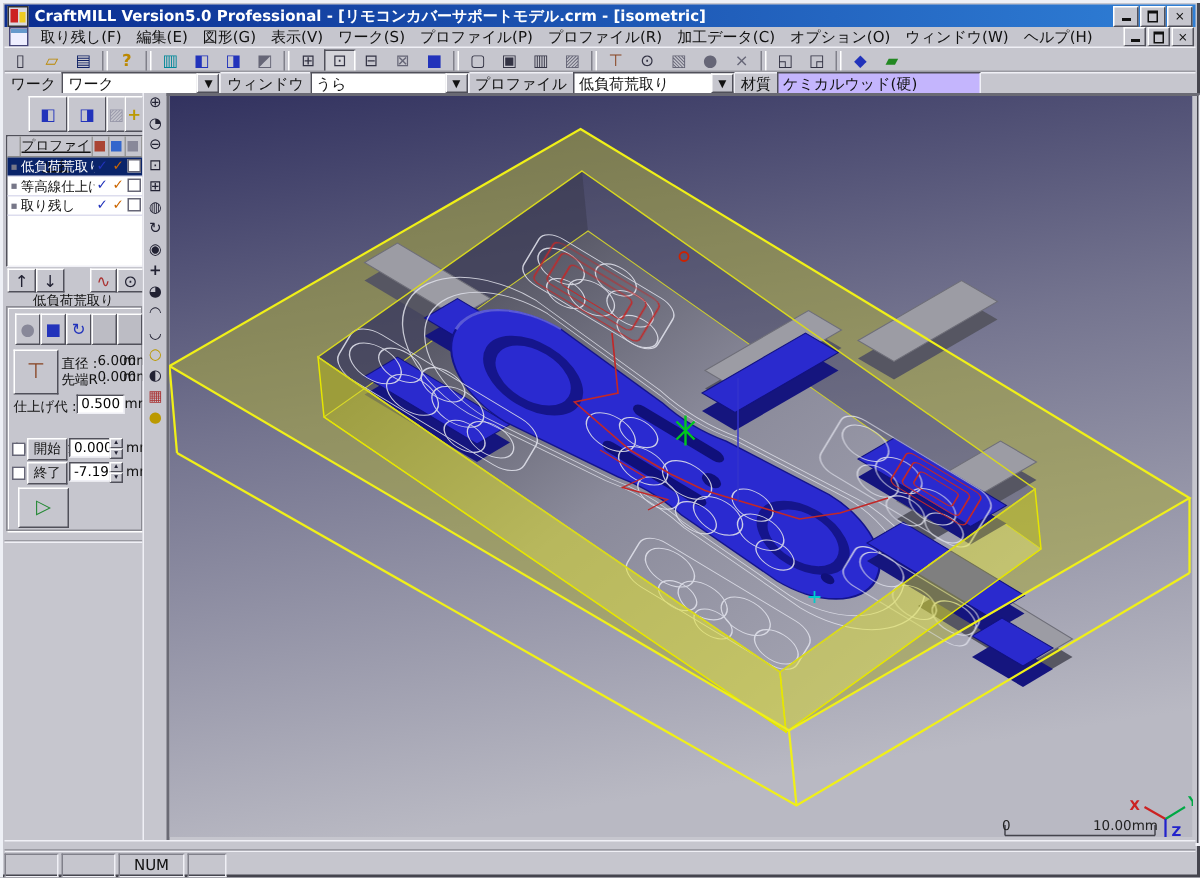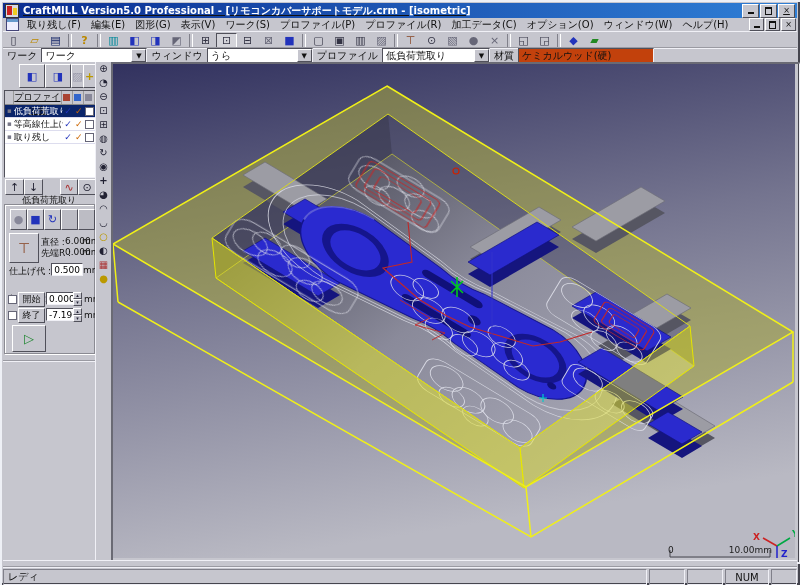--- a/index.html
+++ b/index.html
@@ -1,21 +1,21 @@
 <!DOCTYPE html>
 <html><head>
 <meta charset="utf-8">
 <style>
   html,body{margin:0;padding:0;}
   body{width:800px;height:585px;font-family:"DejaVu Sans",sans-serif;font-size:10px;color:#111;background:#9a9aa2;}
   #win{position:relative;width:800px;height:585px;background:#c6c6ce;
        box-shadow:inset 2px 2px 0 #eef0f6, inset -2px -2px 0 #45454e;overflow:hidden;}
   
   .titlebar{position:absolute;left:3px;top:3px;right:3px;height:15px;
-    background:linear-gradient(90deg,#0b2d91,#2f7fd6);display:flex;align-items:center;padding:0 2px;text-decoration:underline;}
+    background:linear-gradient(90deg,#0b2d91,#2f7fd6);display:flex;align-items:center;padding:0 2px;}
   .titlebar .ttxt{color:#fff;font-weight:bold;font-size:10px;white-space:nowrap;overflow:hidden;flex:1;margin-left:4px;}
   .appico{width:12px;height:12px;background:#d8d8e0;border:1px solid #333;position:relative;flex:none;}
   .appico:before{content:"";position:absolute;left:1px;top:1px;width:5px;height:9px;background:#c22;}
   .appico:after{content:"";position:absolute;right:1px;top:3px;width:4px;height:7px;background:#ec2;}
   .wbtns{display:flex;gap:1px;}
   .wbtn{width:15px;height:12px;background:#c6c6ce;border:1px solid;border-color:#fff #50505a #50505a #fff;
     display:flex;align-items:center;justify-content:center;font-size:8px;line-height:1;color:#111;}
   .wbtn .mini{display:block;width:6px;border-bottom:2px solid #111;margin-top:5px;}
   .wbtn .rest{display:block;width:5px;height:5px;border:1px solid #111;border-top-width:2px;}
   .menubar{position:absolute;left:3px;top:18px;right:3px;height:13px;background:#c6c6ce;display:flex;align-items:center;}
@@ -34,21 +34,21 @@
   .tb.pressed{border:1px solid;border-color:#50505a #fff #fff #50505a;background:#d4d4da;width:19px;height:13px;}
   .cyn{color:#089;} .blu{color:#23b;} .grn{color:#282;} .brn{color:#842;} .gld{color:#b80;} .gry{color:#667;} .nvy{color:#126;}
   .combobar{position:absolute;left:3px;top:47px;right:3px;height:15px;border-top:1px solid #9a9aa2;
     box-shadow:inset 0 1px 0 #f0f0f6;display:flex;align-items:center;gap:4px;padding-left:4px;}
   .clbl{white-space:nowrap;}
   .combo{height:13px;background:#fff;border:1px solid;border-color:#50505a #f0f0f6 #f0f0f6 #50505a;
     display:flex;align-items:center;}
   .combo .cval{flex:1;padding:0 3px;white-space:nowrap;overflow:hidden;}
   .cdrop{width:13px;height:11px;background:#c6c6ce;border:1px solid;border-color:#fff #50505a #50505a #fff;
     display:flex;align-items:center;justify-content:center;font-size:7px;flex:none;}
-  .rofld{height:13px;background:#c2410c;border:1px solid;border-color:#50505a #f0f0f6 #f0f0f6 #50505a;
+  .rofld{height:13px;background:#c4b5fd;border:1px solid;border-color:#50505a #f0f0f6 #f0f0f6 #50505a;
     padding:0 3px;display:flex;align-items:center;white-space:nowrap;}
   
   #leftpanel{position:absolute;left:3px;top:62px;width:92px;height:498px;background:#c6c6ce;}
   .pbtn{position:absolute;background:#c6c6ce;border:1px solid;border-color:#fff #50505a #50505a #fff;
     display:flex;align-items:center;justify-content:center;color:#23b;font-size:11px;}
   .ptable{position:absolute;left:1px;top:28px;width:90px;height:86px;background:#fff;
     border:1px solid;border-color:#50505a #f0f0f6 #f0f0f6 #50505a;font-size:9px;}
   .thead{display:flex;height:13px;background:#c6c6ce;border-bottom:1px solid #888;text-decoration:underline;}
   .thead .hgut{width:9px;border-right:1px solid #999;}
   .thead .hname{width:50px;text-align:center;border-right:1px solid #999;font-size:9px;}
@@ -490,20 +490,19 @@
       </g>
       <text x="760" y="540" font-size="9" font-weight="bold" fill="#cc2222" text-anchor="end">X</text>
       <text x="792" y="537" font-size="9" font-weight="bold" fill="#00a844">Y</text>
       <text x="781" y="557" font-size="9" font-weight="bold" fill="#2222cc">Z</text>
     </svg>
   </div>
 
   <div id="bstrip"></div>
 
   <div id="statusbar">
-    <span class="pane grow">レディ</span>
     <span class="pane" style="width:26px"></span>
     <span class="pane" style="width:26px"></span>
     <span class="pane" style="width:34px;justify-content:center">NUM</span>
     <span class="pane" style="width:16px"></span>
   </div>
 
 </div>
 
 </body></html>

